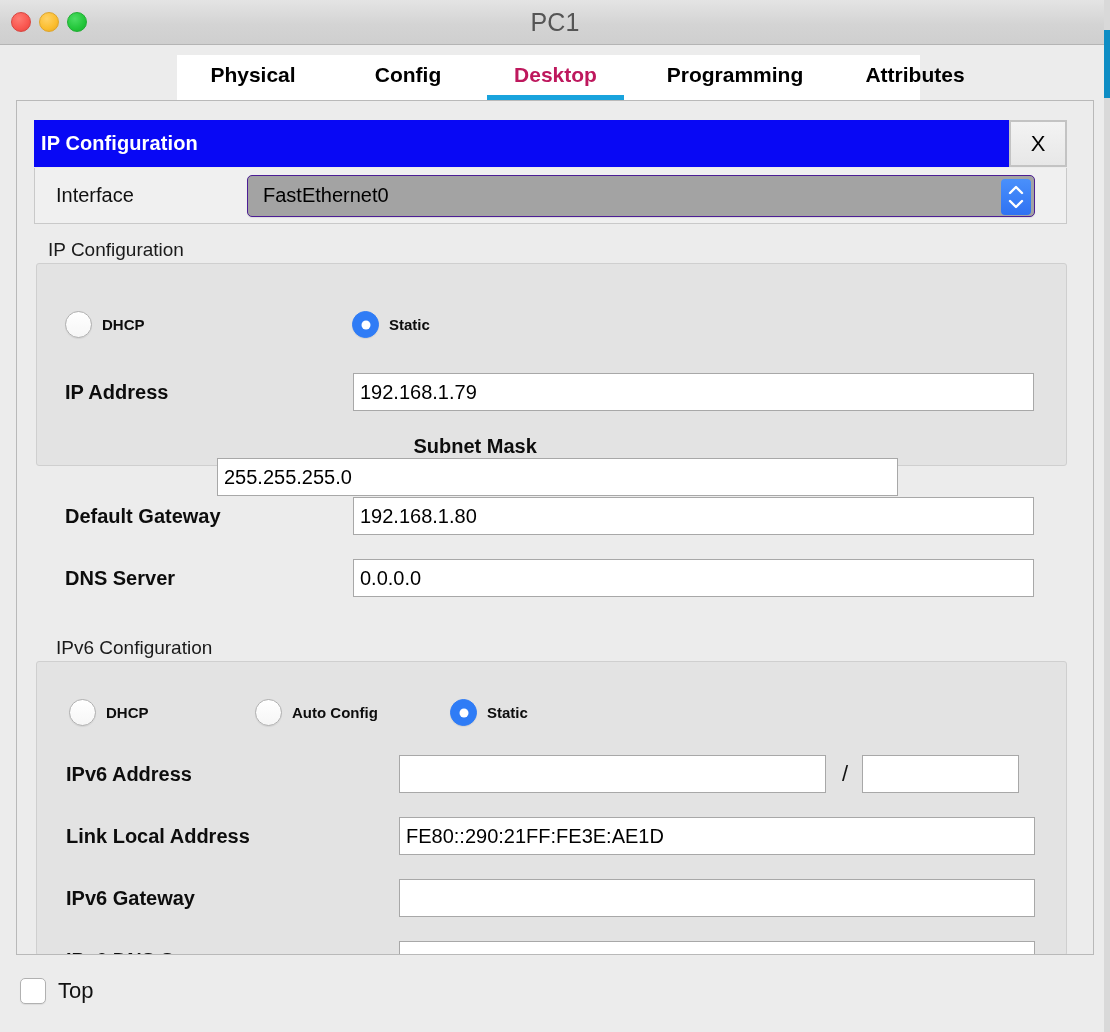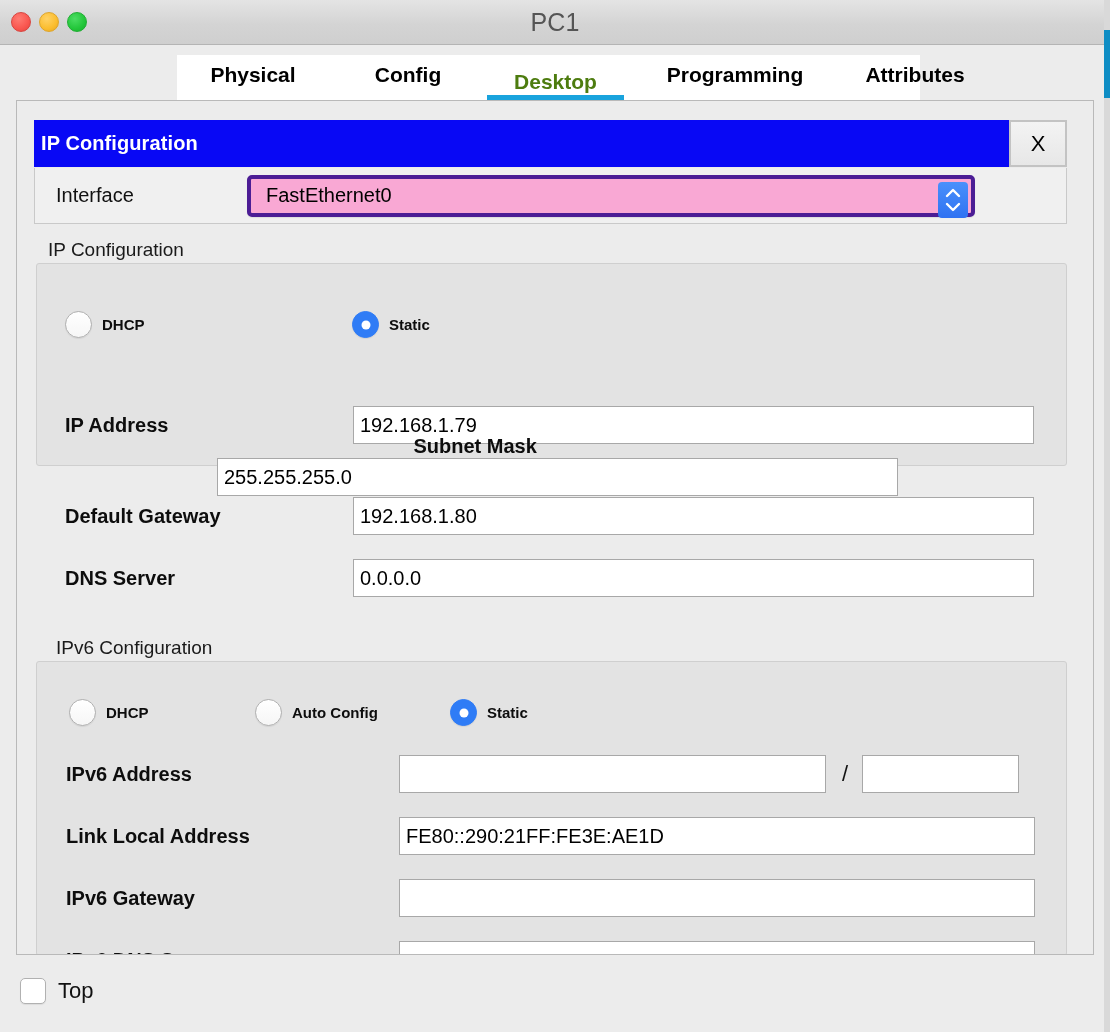--- a/index.html
+++ b/index.html
@@ -56,21 +56,21 @@
     margin: 0 0 0 0;
     height: 45px;
     display: flex; align-items: center; justify-content: center;
     position: relative;
     cursor: default;
   }
   .tab .tab-underline {
     position: absolute; left: 0; right: 0; bottom: 0;
     height: 5px; background: transparent;
   }
-  .tab.active { color: #4d7c0f; align-items: flex-end; }
+  .tab.active { color: #be185d; }
   .tab.active .tab-underline { background: #19a3dd; }
 
   
   #panel {
     position: absolute; left: 16px; top: 100px;
     width: 1078px; height: 855px;
     background: #ececec;
     border: 1px solid #b9b9b9;
     overflow: hidden;
   }
@@ -109,23 +109,23 @@
     border-top: none;
     display: flex; align-items: center;
   }
   #interface-label {
     width: 212px;
     padding-left: 21px;
     font-size: 20px; color: #111;
   }
   #interface-select {
     position: relative;
-    width: 728px; height: 42px;
-    background: #f9a8d4;
-    border: 4px solid #4c1d95;
+    width: 788px; height: 42px;
+    background: #a3a3a3;
+    border: 1px solid #4c1d95;
     border-radius: 5px;
     box-shadow: 0 1px 1px rgba(0,0,0,.08);
     display: flex; align-items: center;
   }
   #interface-value {
     padding-left: 15px;
     font-size: 20px; color: #000;
   }
   #interface-stepper {
     position: absolute; right: 3px; top: 3px;
@@ -295,21 +295,21 @@
 
   <div class="radio-wrap" style="left:48px; top:210px;">
     <span class="radio"></span>
     <span class="radio-label">DHCP</span>
   </div>
   <div class="radio-wrap" style="left:335px; top:210px;">
     <span class="radio checked"></span>
     <span class="radio-label">Static</span>
   </div>
 
-  <div class="field-row" style="left:48px; top:272px; width:985px;margin-top:33px;">
+  <div class="field-row" style="left:48px; top:272px; width:985px;">
     <span class="field-label" style="width:288px">IP Address</span>
     <span class="text-input" style="width:681px">192.168.1.79</span>
   </div>
   <div class="field-row" style="left:48px; top:334px; width:985px;flex-direction:column;">
     <span class="field-label" style="width:288px">Subnet Mask</span>
     <span class="text-input" style="width:681px">255.255.255.0</span>
   </div>
   <div class="field-row" style="left:48px; top:396px; width:985px;">
     <span class="field-label" style="width:288px">Default Gateway</span>
     <span class="text-input" style="width:681px">192.168.1.80</span>

